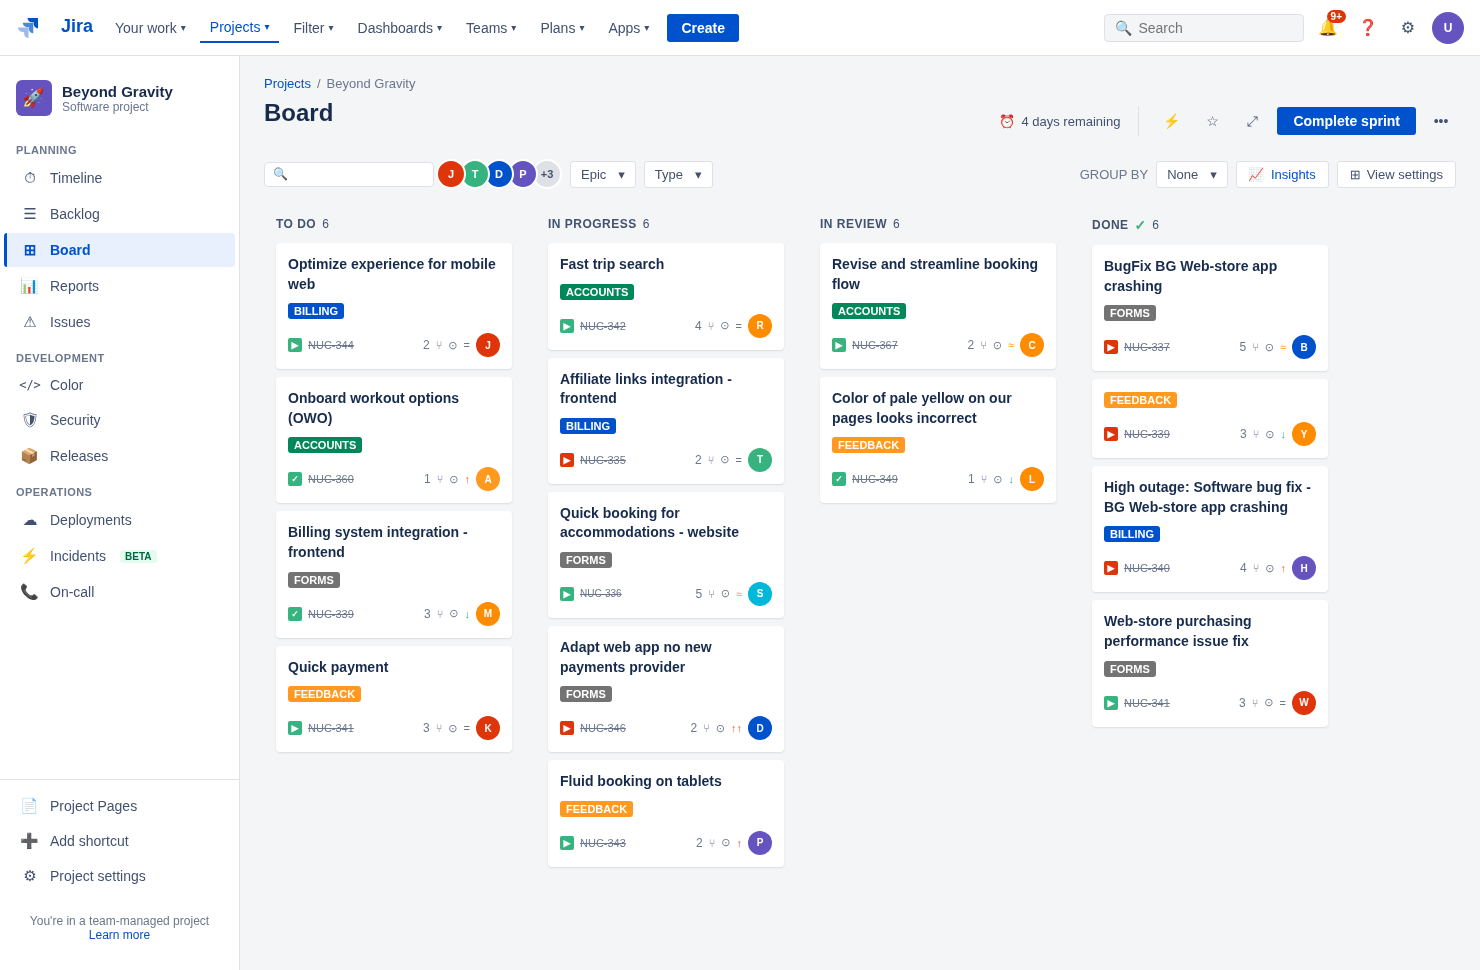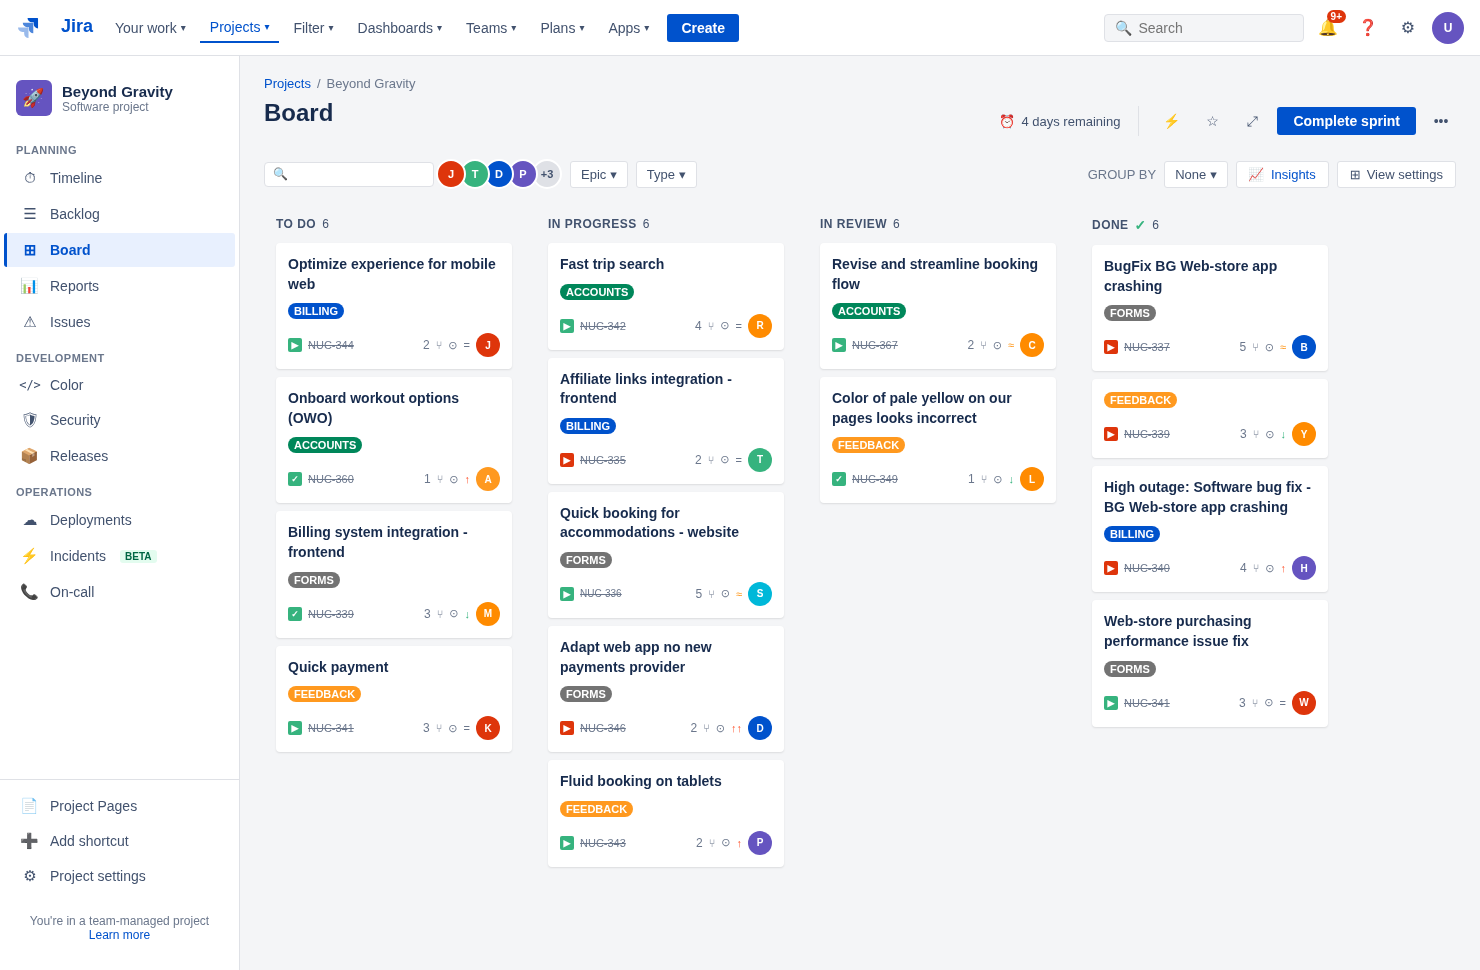--- a/index.html
+++ b/index.html
@@ -47,39 +47,39 @@
     
     .board-header { display: flex; align-items: center; margin-bottom: 16px; gap: 8px; flex-wrap: wrap; }
     .board-header-left { display: flex; align-items: center; gap: 8px; flex: 1; }
     .board-header-right { display: flex; align-items: center; gap: 8px; margin-left: auto; }
     .timer-info { display: flex; align-items: center; gap: 6px; color: #42526e; font-size: 13px; }
     .board-search { display: flex; align-items: center; background: #fff; border: 1px solid #dfe1e6; border-radius: 4px; padding: 4px 8px; gap: 4px; width: 170px; }
     .board-search input { border: none; outline: none; font-size: 13px; width: 130px; }
     .avatars { display: flex; align-items: center; }
     .av { width: 30px; height: 30px; border-radius: 50%; border: 2px solid #fff; margin-left: -6px; display: flex; align-items: center; justify-content: center; font-size: 11px; font-weight: 700; color: #fff; cursor: pointer; }
     .av-more { background: #dfe1e6; color: #42526e; font-size: 11px; font-weight: 700; }
-    .filter-btn { display: flex; align-items: center; gap: 4px; padding: 5px 10px; border: 1px solid #dfe1e6; border-radius: 3px; background: #fff; cursor: pointer; font-size: 13px; color: #42526e; }
+    .filter-btn { display: flex; align-items: center; gap: 12px; padding: 5px 10px; border: 1px solid #dfe1e6; border-radius: 3px; background: #fff; cursor: pointer; font-size: 13px; color: #42526e; }
     .groupby-label { font-size: 13px; color: #6b778c; }
     .insights-btn { display: flex; align-items: center; gap: 6px; padding: 5px 12px; border: 1px solid #dfe1e6; border-radius: 3px; background: #fff; cursor: pointer; font-size: 13px; color: #0052cc; font-weight: 500; }
     .view-settings-btn { display: flex; align-items: center; gap: 6px; padding: 5px 12px; border: 1px solid #dfe1e6; border-radius: 3px; background: #fff; cursor: pointer; font-size: 13px; color: #42526e; }
     .complete-sprint-btn { background: #0052cc; color: #fff; padding: 6px 16px; border-radius: 3px; font-weight: 600; cursor: pointer; font-size: 14px; white-space: nowrap; }
     .icon-btn-small { width: 30px; height: 30px; display: flex; align-items: center; justify-content: center; cursor: pointer; color: #42526e; border-radius: 3px; }
 
     
     .board-columns { display: flex; gap: 12px; overflow-x: auto; align-items: flex-start; }
     .board-column { background: #f4f5f7; border-radius: 4px; width: 260px; min-width: 260px; padding: 12px; }
     .column-header { display: flex; align-items: center; gap: 6px; margin-bottom: 12px; }
     .column-title { font-size: 12px; font-weight: 700; text-transform: uppercase; color: #42526e; letter-spacing: 0.04em; }
     .column-count { font-size: 12px; color: #42526e; }
     .done-check { color: #36b37e; font-weight: 700; }
 
     
     .card { background: #fff; border-radius: 4px; padding: 12px; margin-bottom: 8px; box-shadow: 0 1px 2px rgba(0,0,0,0.1); cursor: pointer; }
     .card-title { font-size: 14px; color: #172b4d; margin-bottom: 8px; font-weight: 700; line-height: 1.4; }
-    .card-tag { display: inline-block; padding: 2px 6px; border-radius: 8px; font-size: 11px; font-weight: 700; margin-bottom: 8px; }
+    .card-tag { display: inline-block; padding: 2px 6px; border-radius: 3px; font-size: 11px; font-weight: 700; margin-bottom: 8px; }
     .tag-billing { background: #0052cc; color: #fff; }
     .tag-accounts { background: #00875a; color: #fff; }
     .tag-forms { background: #737373; color: #fff; }
     .tag-feedback { background: #ff991f; color: #fff; }
     .card-footer { display: flex; align-items: center; gap: 6px; margin-top: 6px; }
     .card-id { display: flex; align-items: center; gap: 3px; font-size: 12px; color: #6b778c; }
     .card-meta { display: flex; align-items: center; gap: 6px; margin-left: auto; }
     .meta-num { font-size: 12px; color: #6b778c; }
     .meta-icon { font-size: 11px; color: #6b778c; }
     .card-avatar { width: 24px; height: 24px; border-radius: 50%; display: flex; align-items: center; justify-content: center; font-size: 10px; font-weight: 700; color: #fff; }

